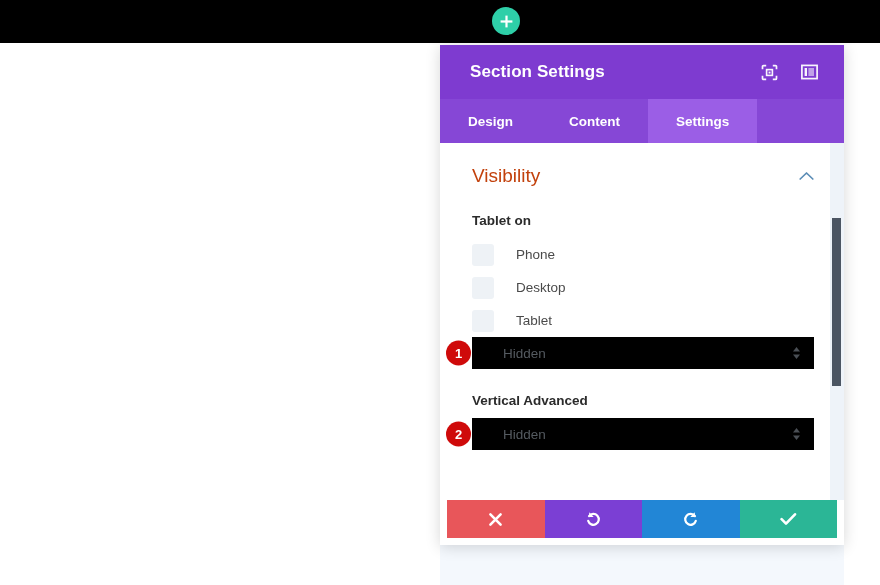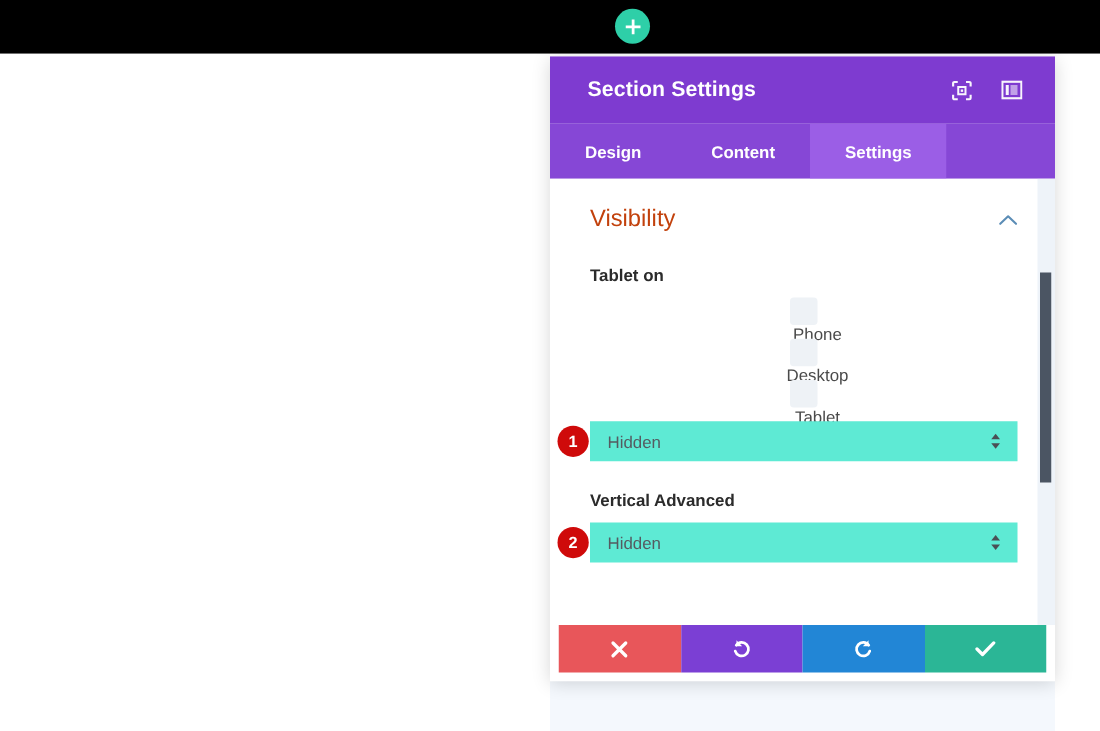--- a/index.html
+++ b/index.html
@@ -145,44 +145,43 @@
     margin: 22px 0 10px 0;
   }
   .field-label.tight { margin-top: 24px; }
 
   .check-list { margin-top: 2px; }
   .check-row {
     display: flex;
     align-items: center;
     height: 33px;
     cursor: pointer;
-    flex-direction: column;
   }
   .checkbox {
     width: 22px; height: 22px;
     border-radius: 3px;
     background: #eef2f6;
     flex: 0 0 auto;
   }
   .check-label {
     margin-left: 22px;
     color: #4a4a4a;
     font-size: 13.5px;
   }
 
   .select-wrap {
     position: relative;
     height: 32px;
   }
   .select-box {
     height: 32px;
-    background: #5eead4;
-    display: flex;
-    align-items: center;
-    padding: 0 12px 0 14px;
+    background: #000000;
+    display: flex;
+    align-items: center;
+    padding: 0 12px 0 31px;
     cursor: pointer;
   }
   .select-value {
     flex: 1 1 auto;
     color: #555b61;
     font-size: 13.5px;
   }
   .select-arrows {
     width: 12px;
     display: flex;

